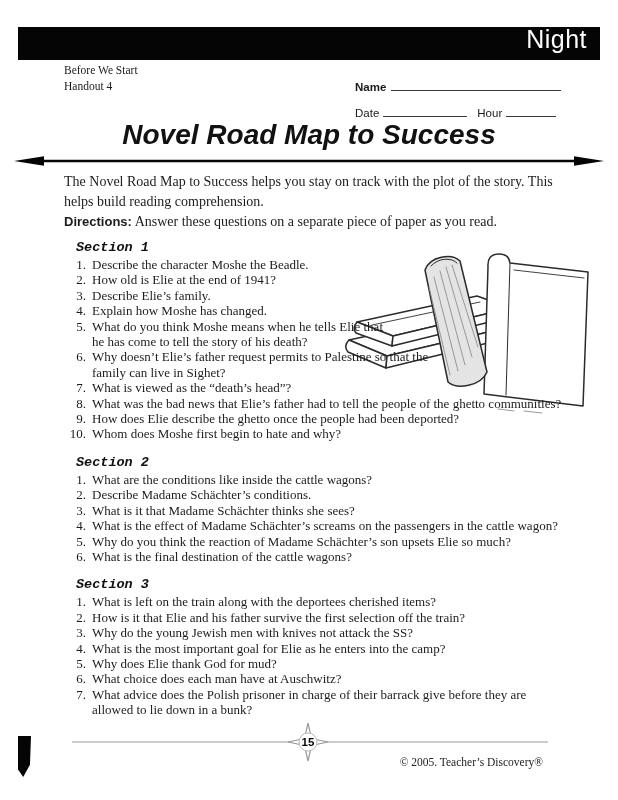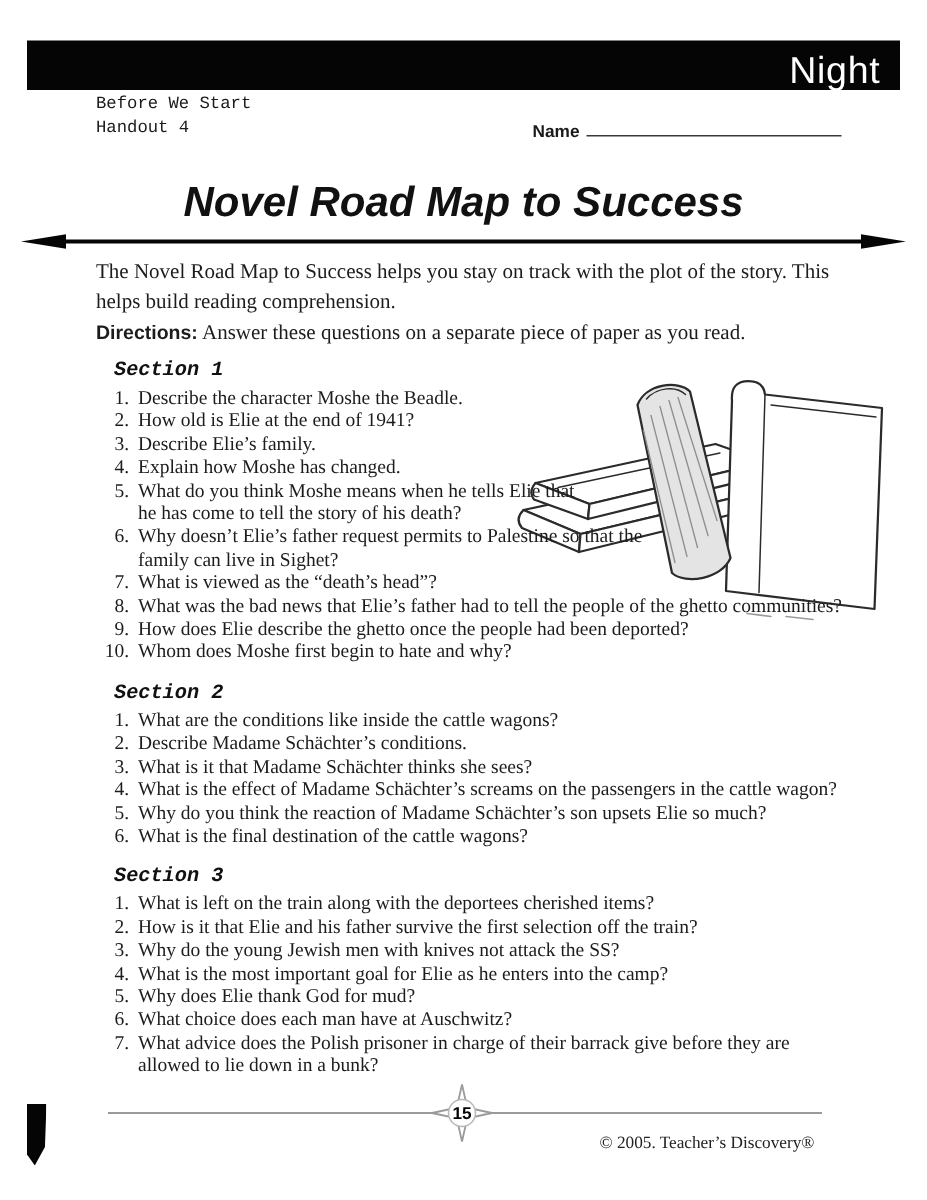--- a/index.html
+++ b/index.html
@@ -1,25 +1,25 @@
 <!DOCTYPE html>
 <html><head>
 <meta charset="utf-8">
 <style>
   html,body{margin:0;padding:0;background:#fff;}
   .page{position:relative;width:618px;height:800px;background:#ffffff;overflow:hidden;
         font-family:"Liberation Serif",serif;color:#1c1c1c;}
 
   .header-bar{position:absolute;left:18px;top:27px;width:582px;height:33px;background:#050505;
-              display:flex;align-items:flex-end;justify-content:flex-end;box-sizing:border-box;
+              display:flex;align-items:flex-start;justify-content:flex-end;box-sizing:border-box;
               padding-right:13px;}
   .header-title{font-family:"Liberation Sans",sans-serif;font-size:25px;color:#ffffff;
                 letter-spacing:0.5px;line-height:1;}
 
-  .meta{position:absolute;left:64px;top:62px;font-family:Liberation Mono, monospace;
+  .meta{position:absolute;left:64px;top:62px;font-family:Liberation Serif, serif;
         font-size:11.5px;line-height:16px;color:#1a1a1a;}
 
   .field-row{position:absolute;font-family:"Liberation Sans",sans-serif;font-size:11.5px;color:#1a1a1a;}
   .name-row{left:355px;top:79px;font-weight:bold;}
   .date-row{left:355px;top:105px;}
   .blank{display:inline-block;border-bottom:1.2px solid #3a3a3a;height:11px;vertical-align:baseline;}
   .blank-name{width:170px;margin-left:5px;}
   .blank-date{width:84px;margin-left:4px;}
   .blank-hour{width:50px;margin-left:4px;}
   .hour-label{margin-left:10px;}
@@ -69,20 +69,23 @@
 
   <div class="meta">
     <div>Before We Start</div>
     <div>Handout 4</div>
   </div>
 
   <div class="field-row name-row">
     <span>Name</span><span class="blank blank-name"></span>
   </div>
 
+  <div class="field-row date-row">
+    <span>Date</span><span class="blank blank-date"></span><span class="hour-label">Hour</span><span class="blank blank-hour"></span>
+  </div>
 
   <h1 class="title">Novel Road Map to Success</h1>
 
   <div class="arrow-wrap">
     <svg width="594" height="16" viewBox="0 0 594 16">
       <line x1="24" y1="8" x2="570" y2="8" stroke="#050505" stroke-width="2.6"></line>
       <polygon points="2,8 32,3.2 32,12.8" fill="#050505"></polygon>
       <polygon points="592,8 562,3.2 562,12.8" fill="#050505"></polygon>
     </svg>
   </div>

